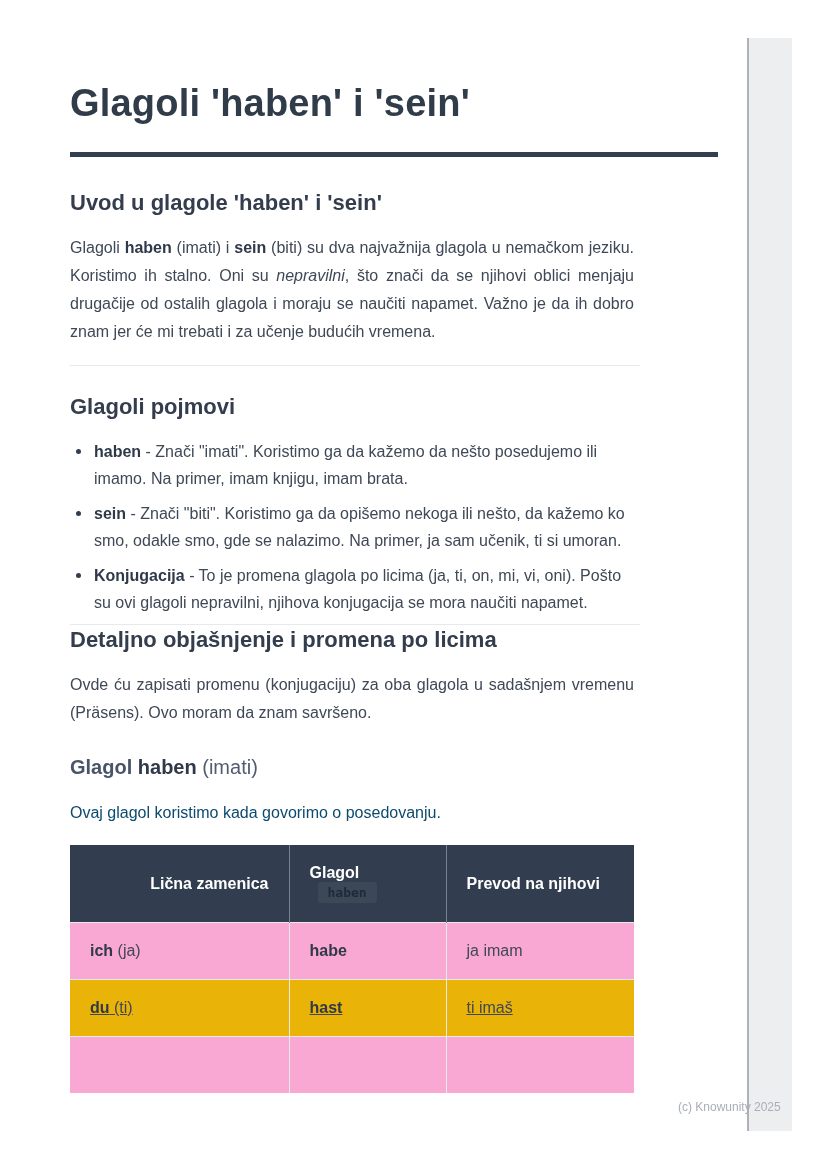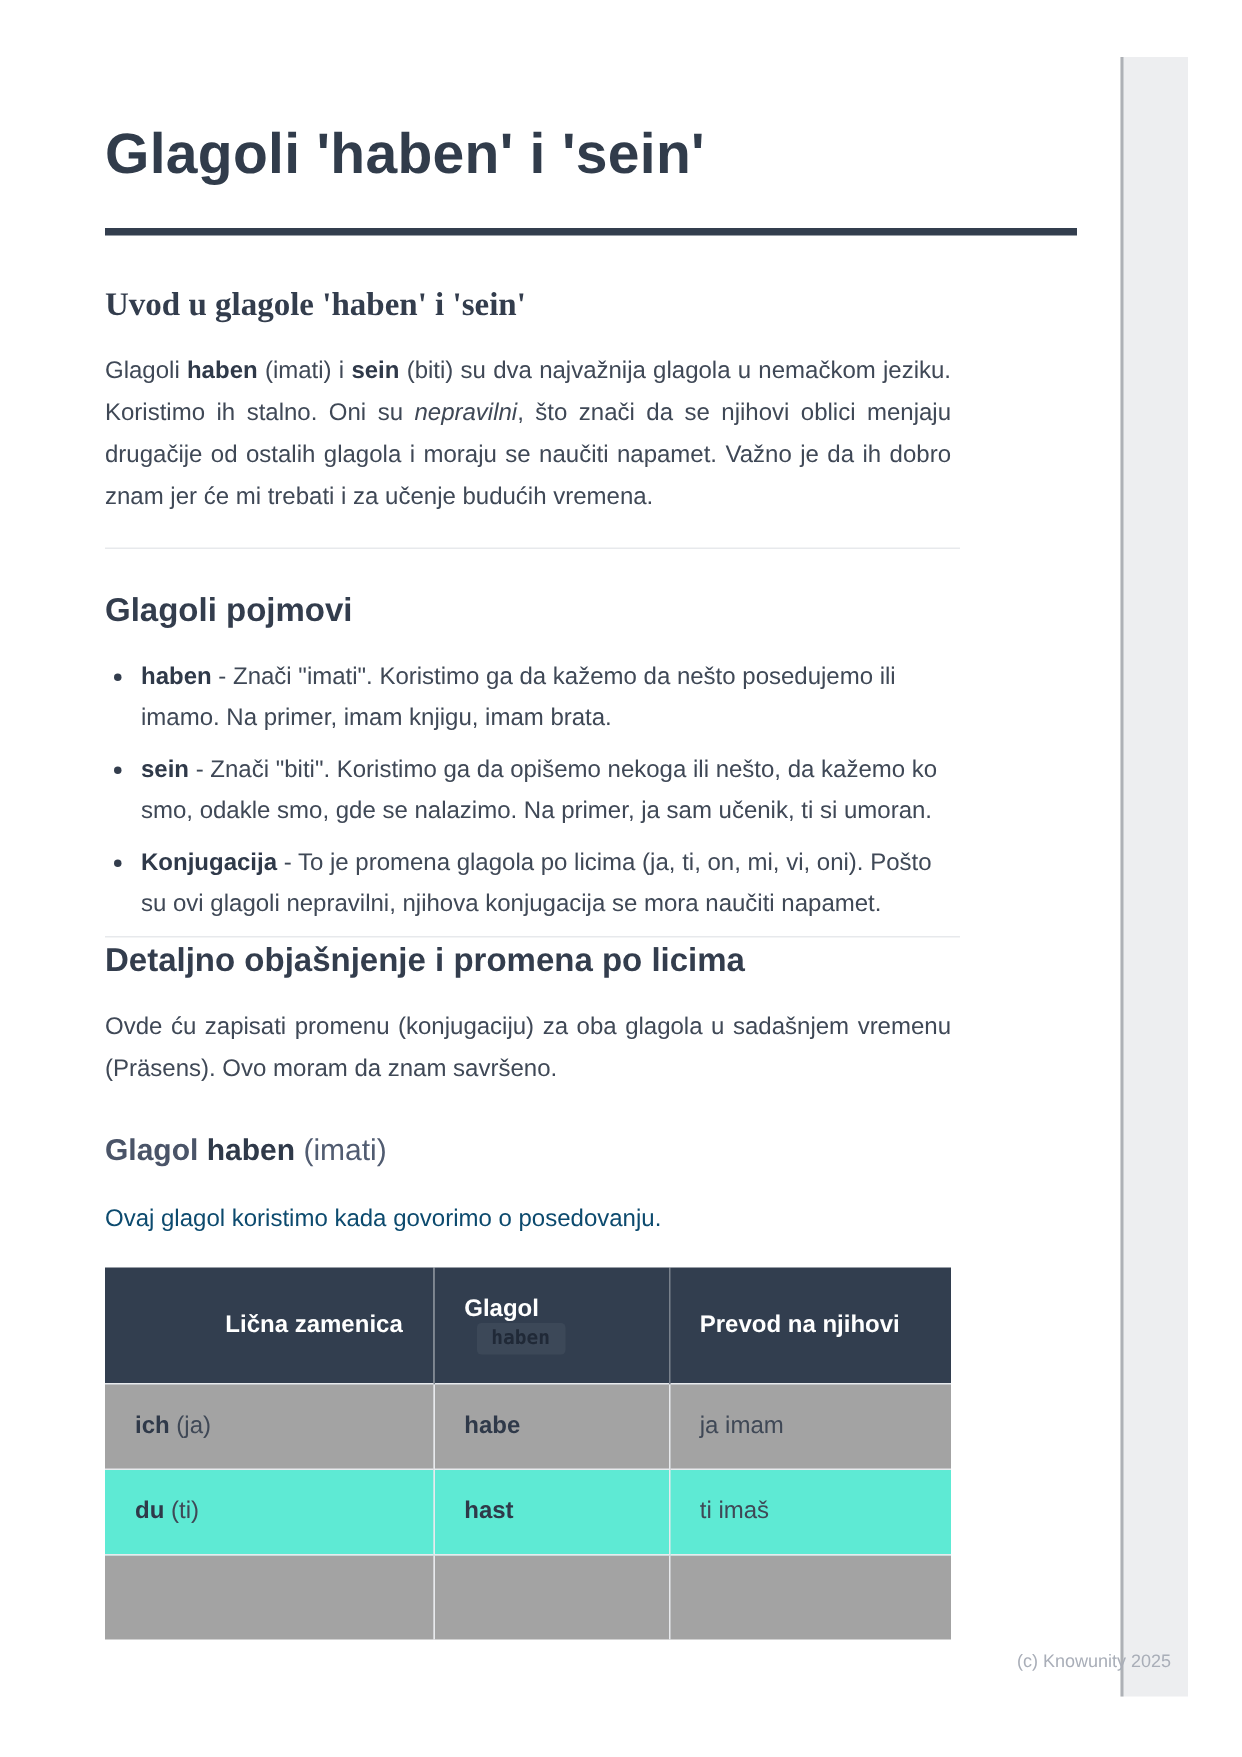--- a/index.html
+++ b/index.html
@@ -25,21 +25,21 @@
 
   h1.doc-title {
     margin-top:64px; font-size:38px; line-height:46px; font-weight:800;
     color:#313c4b; letter-spacing:0.2px;
   }
   .title-rule { margin-top:26px; width:648px; height:5px; background:#333e4e; }
 
   h2.section-heading {
     font-size:22px; line-height:30px; font-weight:800; color:#333d4d;
   }
-  .h2-intro  { margin-top:31px;font-family:Liberation Serif, serif; }
+  .h2-intro  { margin-top:31px; }
   .h2-basics { margin-top:26px; }
   .h2-detail { }
 
   p.body-par {
     margin-top:16px; font-size:16px; line-height:28px; color:#3f4856;
     text-align:justify;
   }
   p.body-par .b { font-weight:800; color:#2f3949; }
   p.body-par .i { font-style:italic; }
 
@@ -74,26 +74,26 @@
     background:#323e4f; color:#ffffff; font-size:16px; font-weight:700;
     text-align:left; padding:19px 20px; border-left:1px solid rgba(255,255,255,0.35);
   }
   table.conj-table th:first-child { border-left:none;text-align:right; }
   .code-chip {
     display:inline-block; margin-left:8px;
     font-family:"DejaVu Sans Mono", monospace; font-size:13px;
     background:#3c4858; color:#202937; padding:3px 10px; border-radius:3px;
   }
   table.conj-table td {
-    background:#a3a3a3; font-size:16px; color:#3f4856;
+    background:#f9a8d4; font-size:16px; color:#3f4856;
     padding:19px 20px; border:1px solid #e8eaed; border-bottom:none;
   }
   table.conj-table td:first-child { border-left:none; }
   table.conj-table td:last-child { border-right:none; }
-  table.conj-table tr.alt td { background:#5eead4; }
+  table.conj-table tr.alt td { background:#eab308;text-decoration:underline; }
   table.conj-table td .b { font-weight:800; color:#2f3949; }
   table.conj-table tr.stub td { height:56px; }
 
   .footer-note {
     position:absolute; left:678px; top:1100px; z-index:3;
     font-size:12px; color:#a9aeb8;
   }
 </style>
 </head>
 <body>

